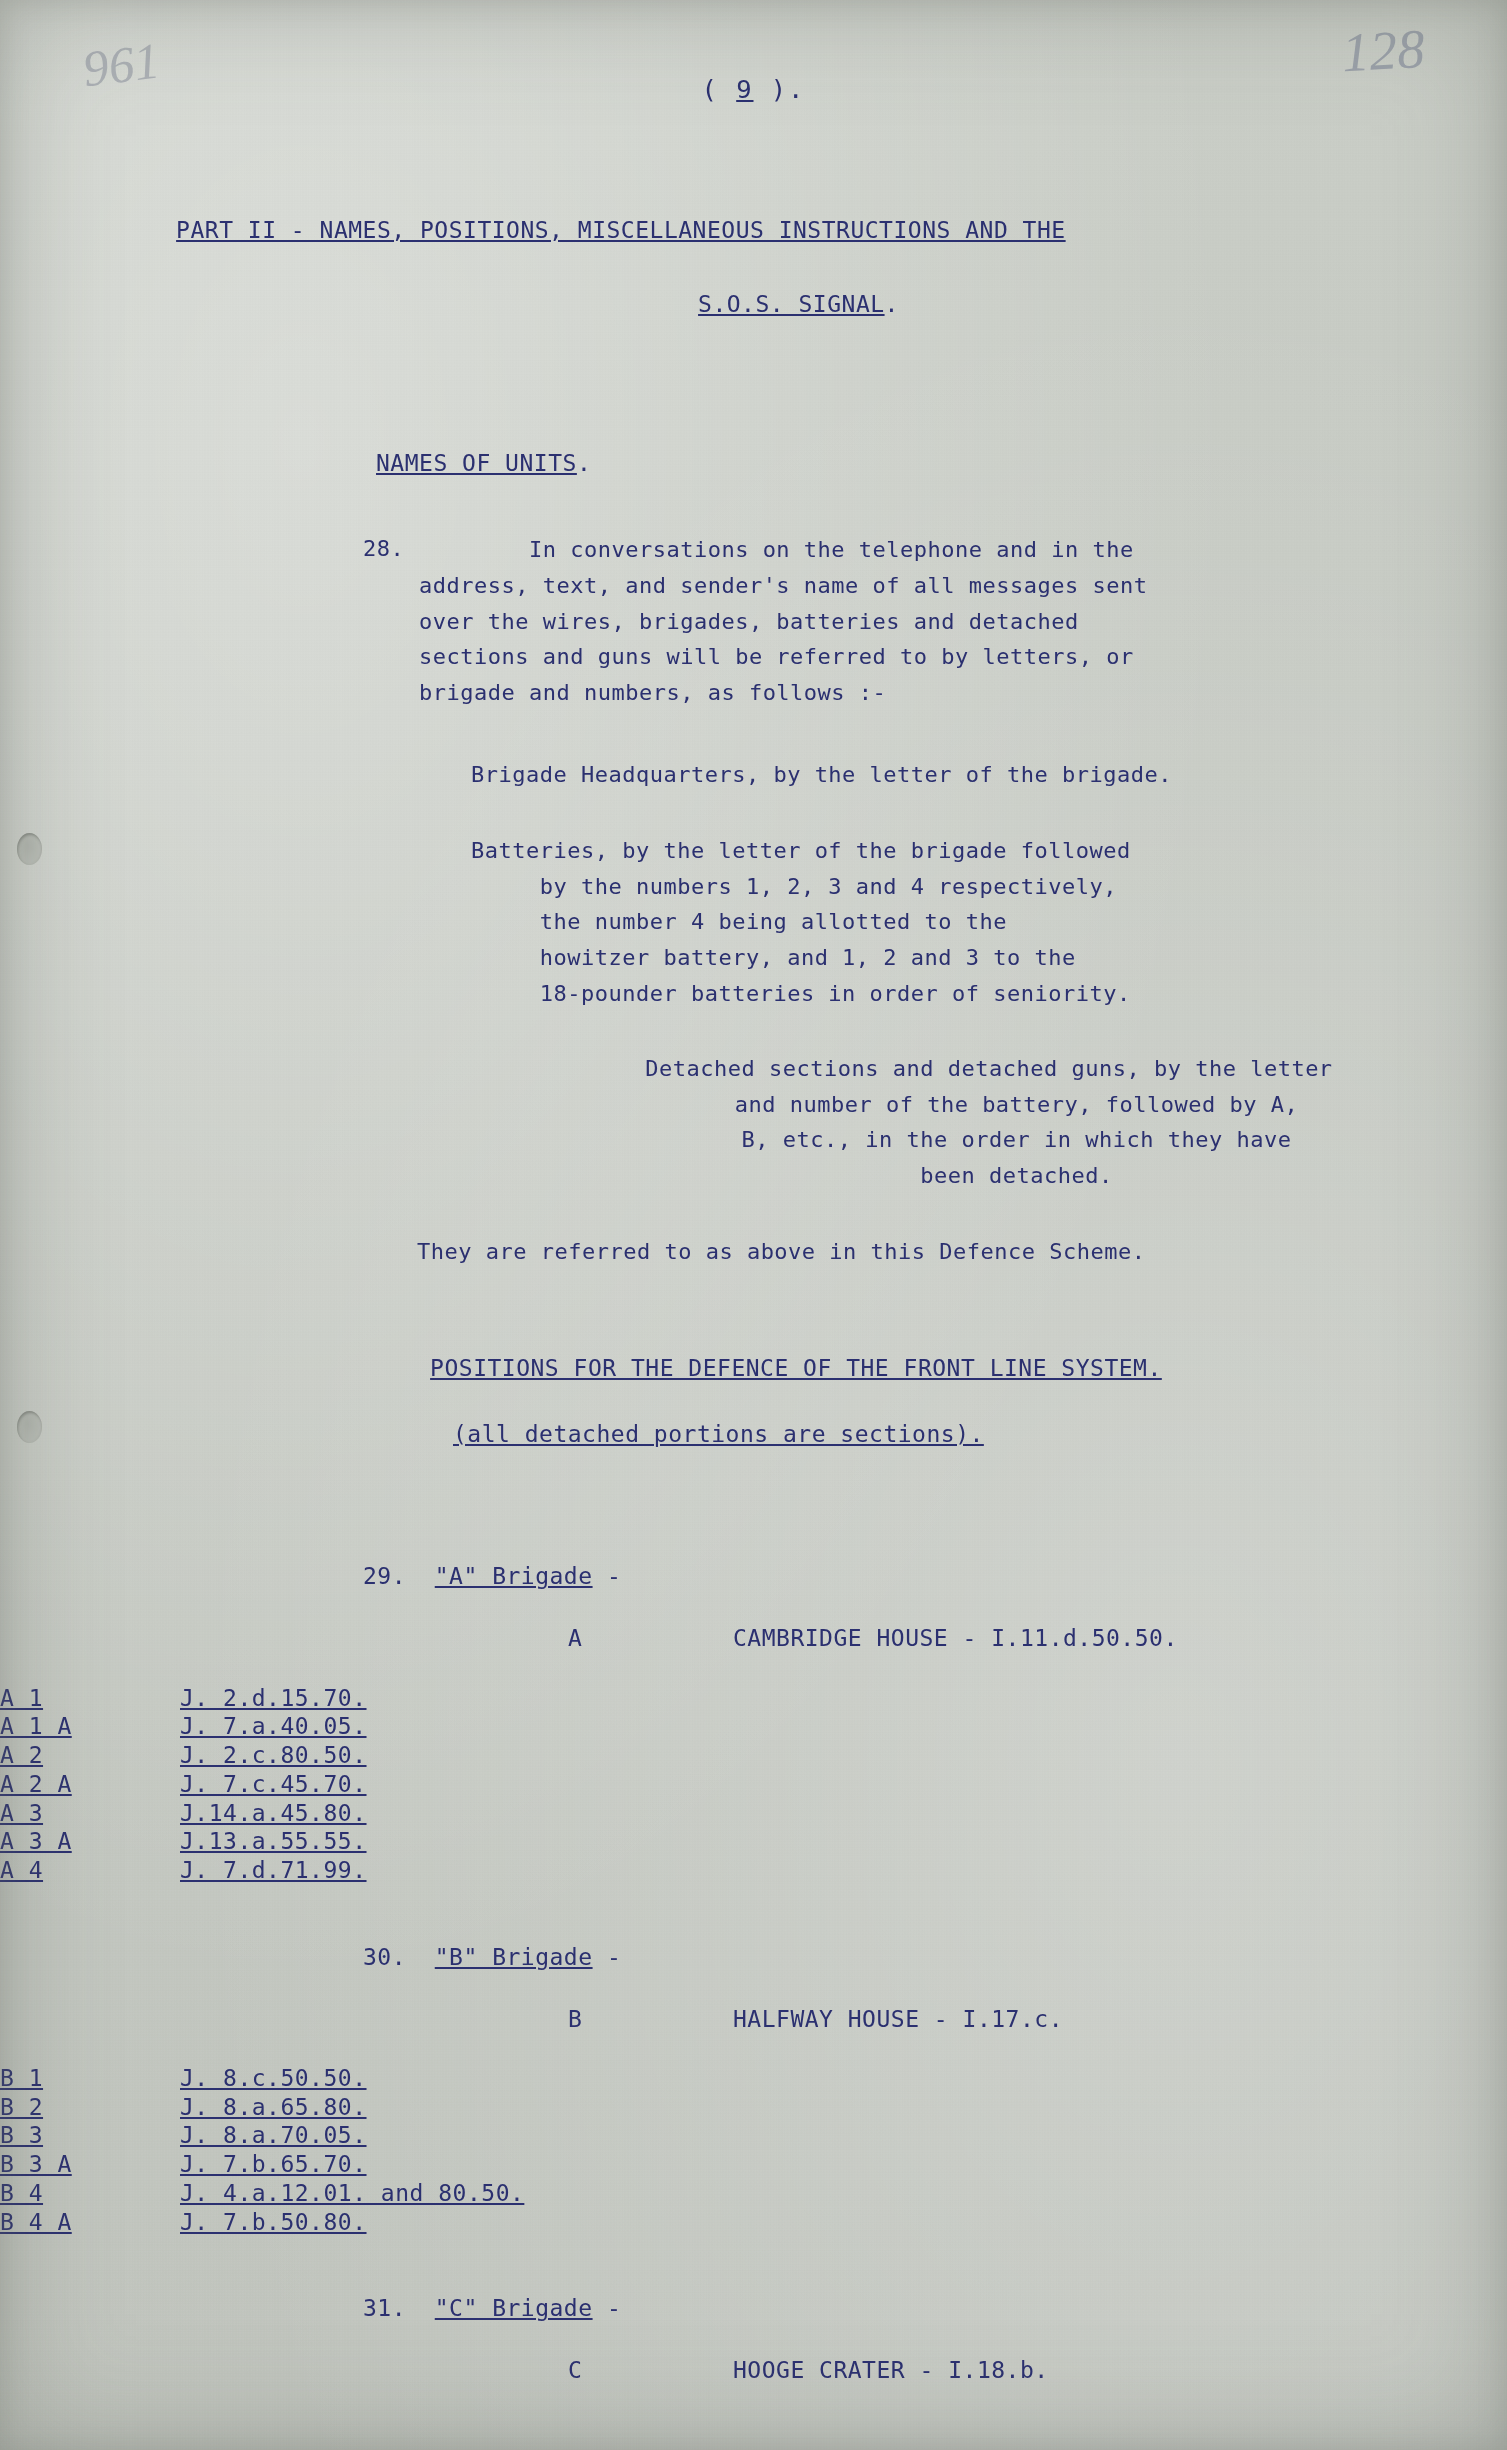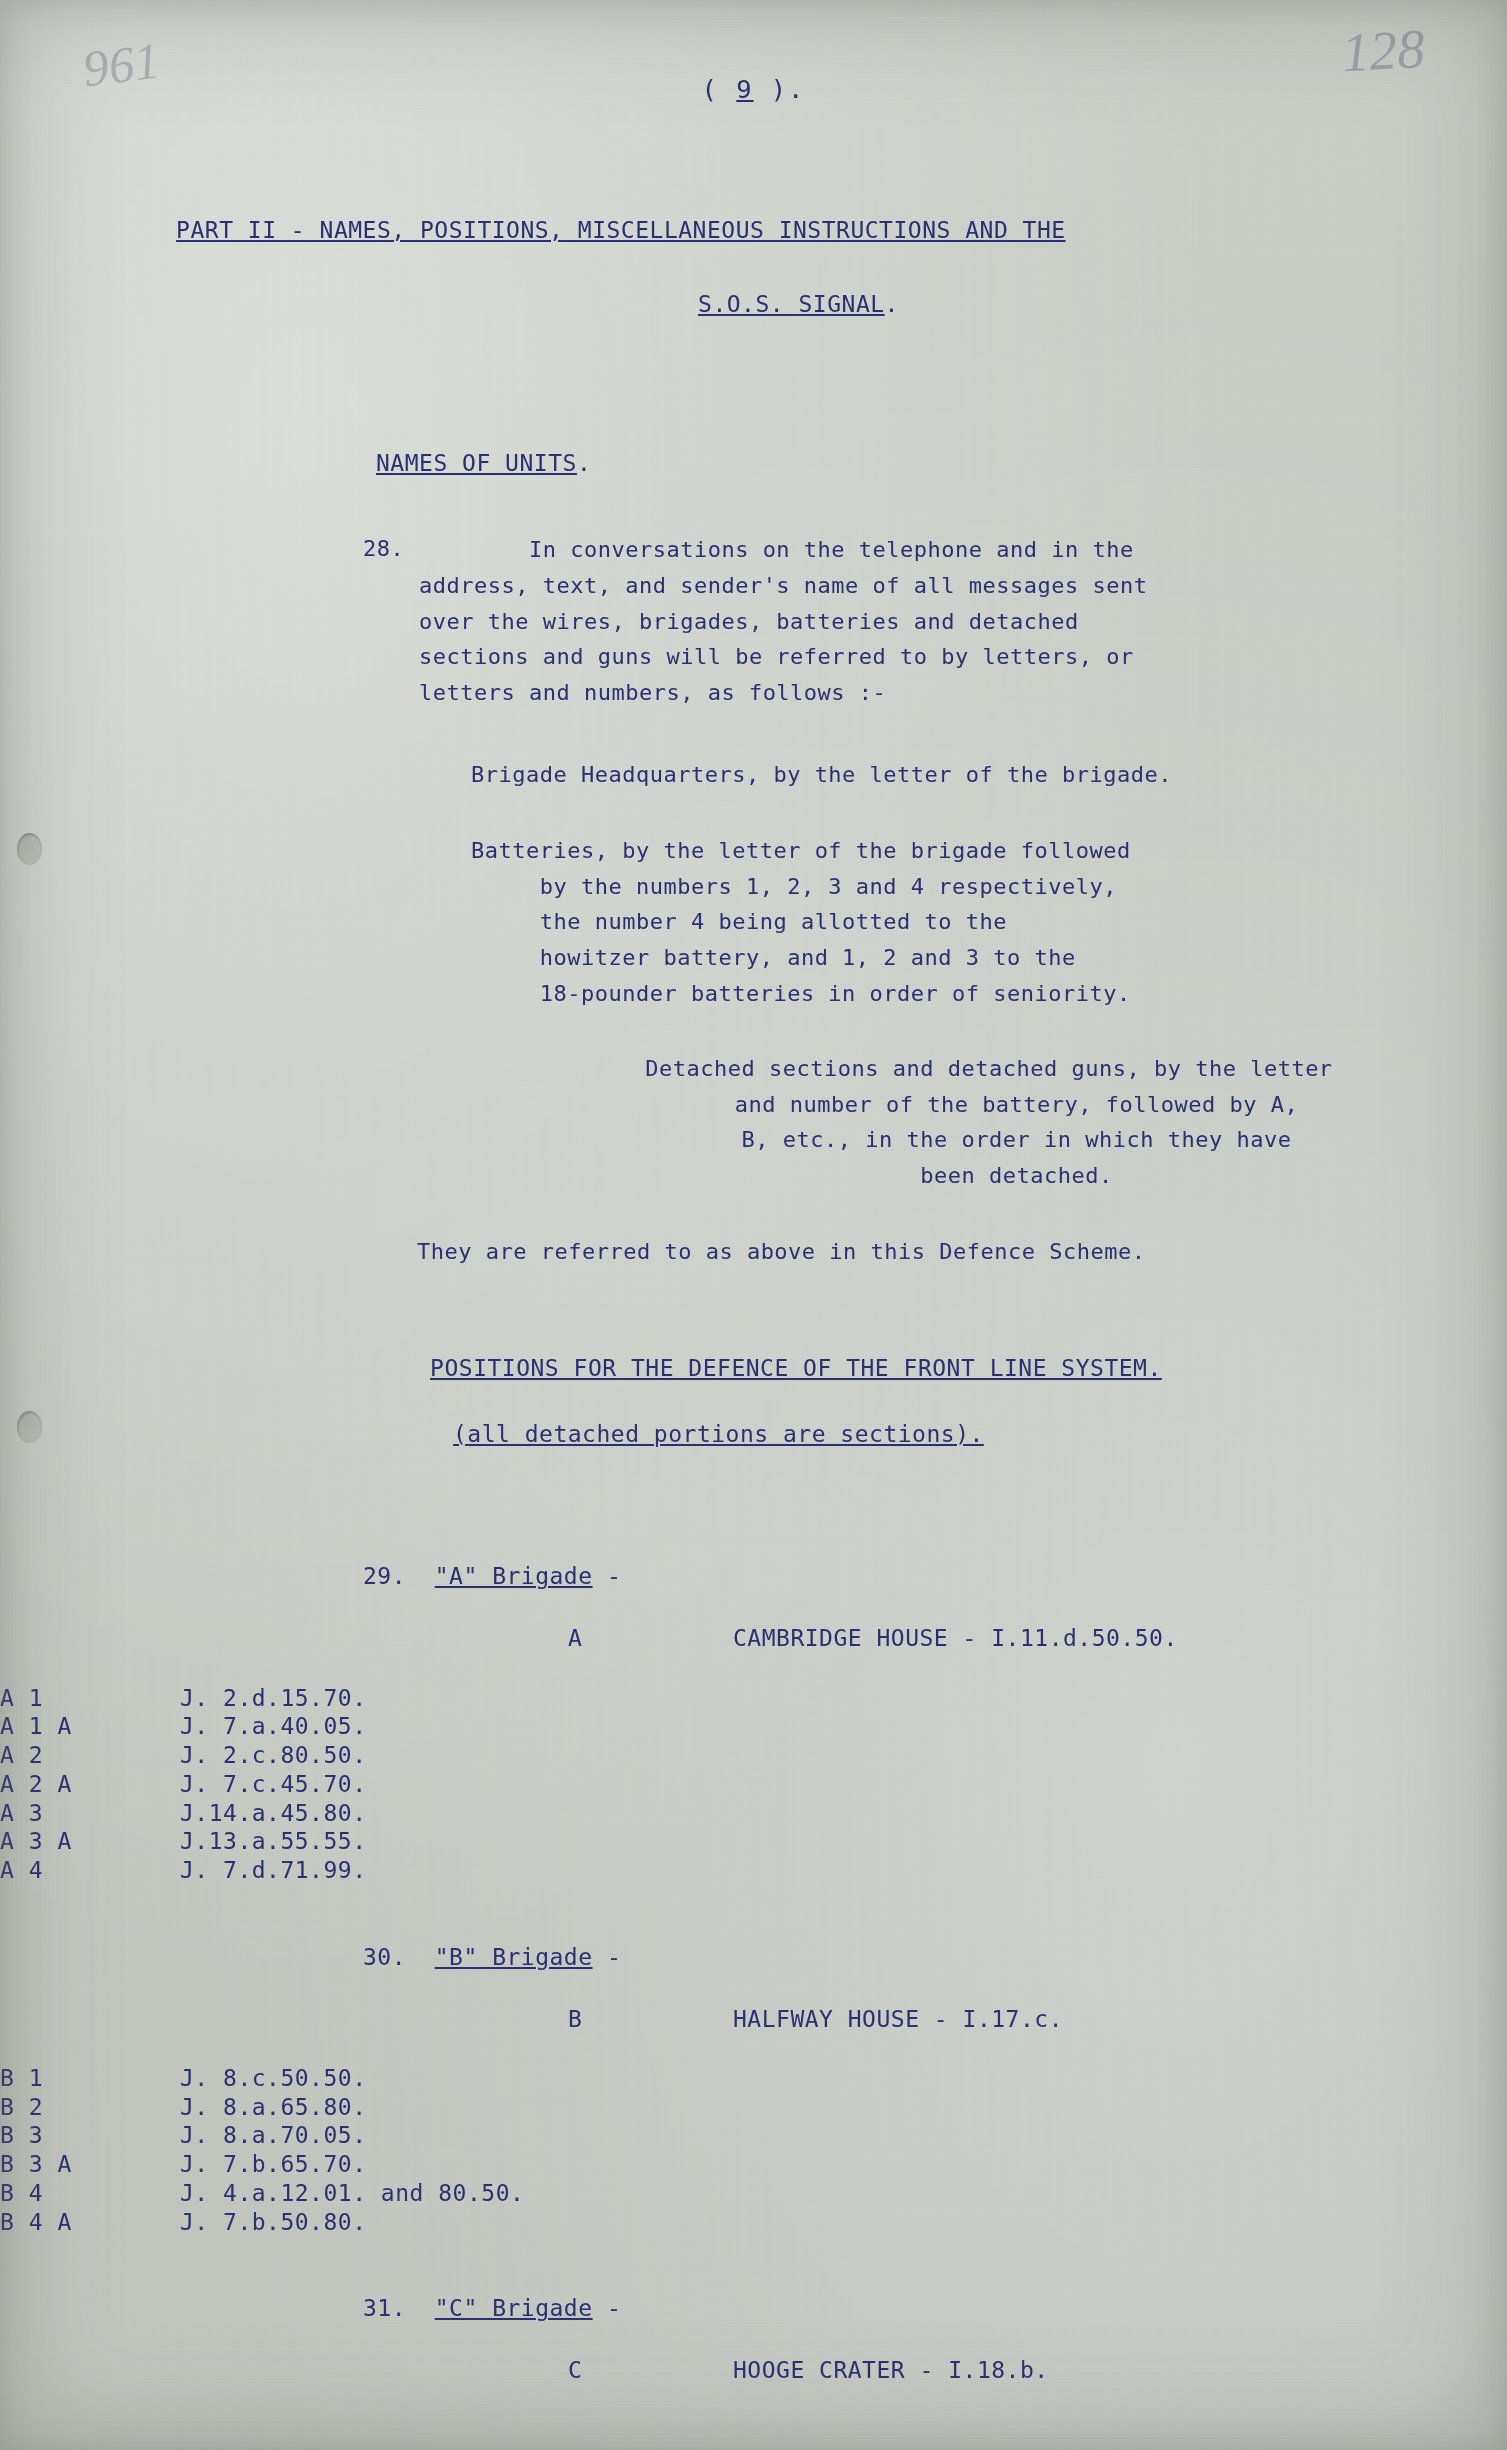--- a/index.html
+++ b/index.html
@@ -152,20 +152,21 @@
   table.grid {
     border-collapse: collapse;
     margin-top: 28px;
     font-size: 23px;
   }
   table.grid td {
     padding: 1.4px 0;
     white-space: pre;
     font-family: "DejaVu Sans Mono", monospace;
     color: #2b3070;
+    text-decoration: underline;
   }
   td.c1 { width: 180px; padding-left: 549px; }
   td.c2 { padding-left: 0; }
 
   .hq-table { margin-top: 32px; font-size: 23px; }
   .hq-table td { padding: 1.9px 0; white-space: pre; }
   .hq-table td.h1 { padding-left: 566px; width: 163px; }
 </style>
 </head>
 <body>
@@ -190,21 +191,21 @@
 
     <div class="tw sec-heading"><span class="u">NAMES OF UNITS</span><span>.</span></div>
 
     <div class="para-wrap">
       <div class="tw blockpara" style="margin-top:55px; padding-left:363px;">28.</div>
 
       <div class="tw blockpara" style="margin-top:-34px; padding-left:419px;"><span>        In conversations on the telephone and in the</span>
 <span>address, text, and sender's name of all messages sent</span>
 <span>over the wires, brigades, batteries and detached</span>
 <span>sections and guns will be referred to by letters, or</span>
-<span>letters and numbers, as follows :-</span></div>
+<span>brigade and numbers, as follows :-</span></div>
     </div>
 
     <div class="tw blockpara mt50" style="padding-left:471px;"><span>Brigade Headquarters, by the letter of the brigade.</span></div>
 
     <div class="tw blockpara mt42" style="padding-left:471px;"><span>Batteries, by the letter of the brigade followed</span>
 <span>     by the numbers 1, 2, 3 and 4 respectively,</span>
 <span>     the number 4 being allotted to the</span>
 <span>     howitzer battery, and 1, 2 and 3 to the</span>
 <span>     18-pounder batteries in order of seniority.</span></div>
 

